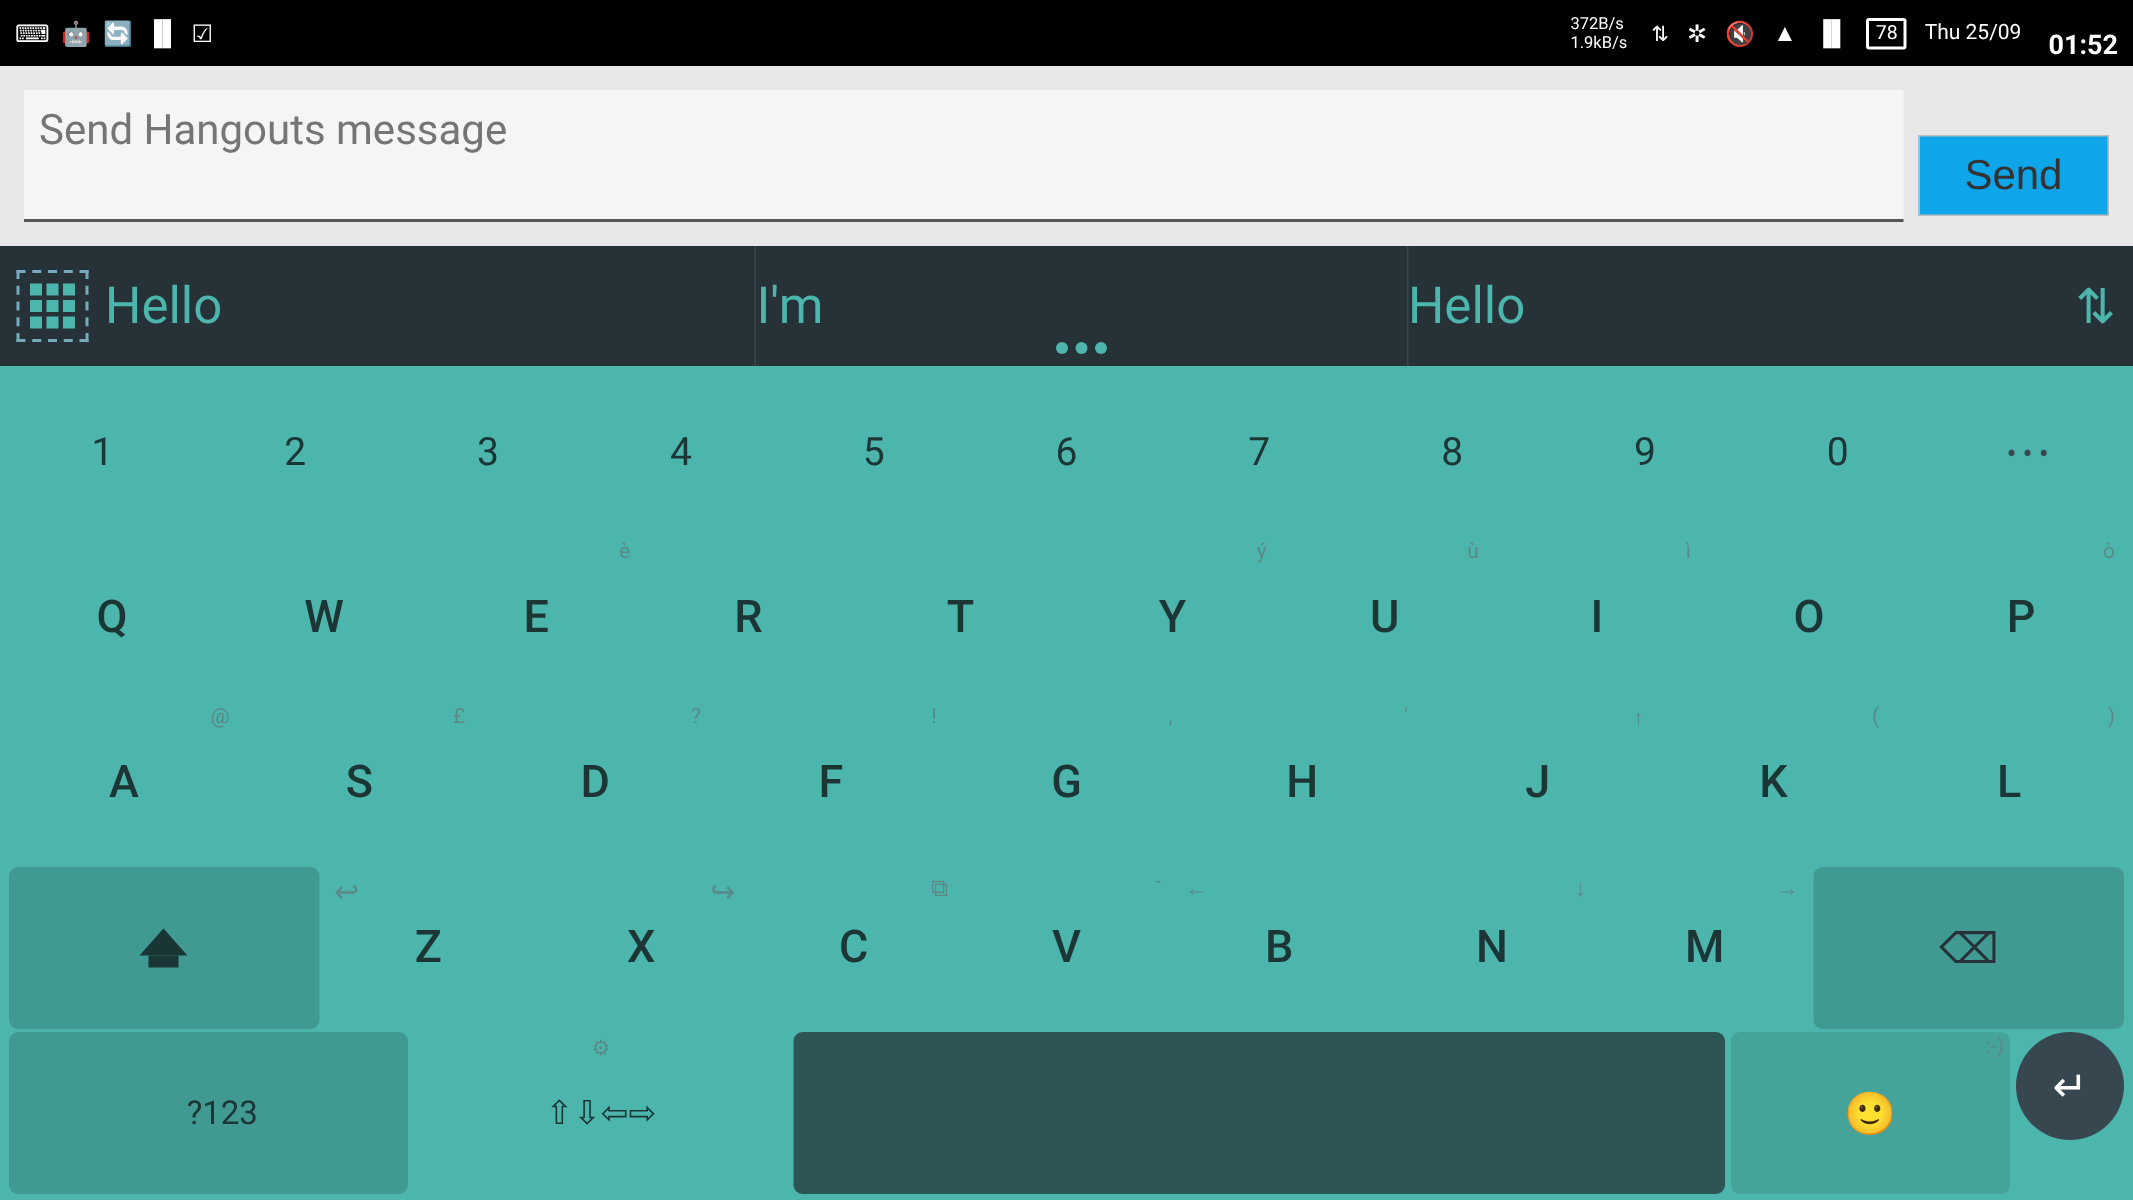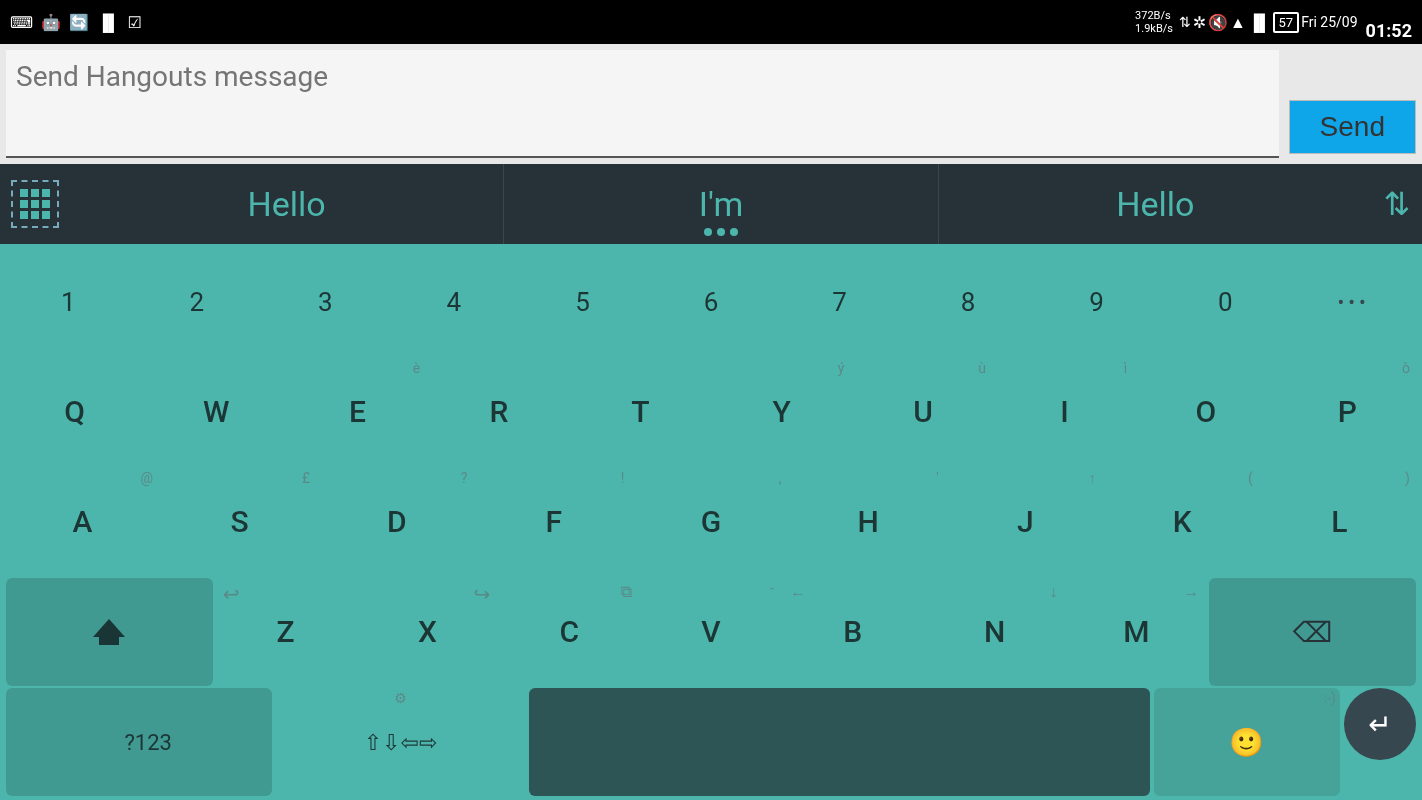--- a/index.html
+++ b/index.html
@@ -29,21 +29,21 @@
       align-items: center;
       gap: 8px;
     }
     .status-icon {
       font-size: 16px;
       color: #fff;
     }
     .status-icons-right {
       display: flex;
       align-items: center;
-      gap: 2px;
+      gap: 12px;
       font-size: 13px;
     }
     .network-speed {
       display: flex;
       flex-direction: column;
       font-size: 11px;
       line-height: 1.2;
       margin-right: 4px;
     }
     .status-time {
@@ -54,21 +54,21 @@
     }
     .status-date {
       font-size: 14px;
     }
 
     
     #message-area {
       background: #e8e8e8;
       display: flex;
       align-items: stretch;
-      padding: 6px;
+      padding: 16px;
       gap: 10px;
       flex-shrink: 0;
       min-height: 120px;
     }
     #message-input {
       flex: 1;
       background: #f5f5f5;
       border: none;
       border-bottom: 2px solid #555;
       font-size: 28px;
@@ -109,21 +109,21 @@
     }
     .suggestions-container {
       flex: 1;
       display: flex;
       height: 100%;
     }
     .suggestion-item {
       flex: 1;
       display: flex;
       align-items: center;
-      justify-content: center;
+      justify-content: flex-start;
       color: #4db6ac;
       font-size: 30px;
       cursor: pointer;
       position: relative;
     }
     .suggestion-item + .suggestion-item {
       border-left: 1px solid #37474f;
     }
     .suggestion-dots {
       position: absolute;
@@ -337,22 +337,22 @@
   <div class="status-icons-right">
     <div class="network-speed">
       <span>372B/s</span>
       <span>1.9kB/s</span>
     </div>
     <span style="font-size:14px;">⇅</span>
     <span style="font-size:16px;">✲</span>
     <span style="font-size:16px;">🔇</span>
     <span style="font-size:16px;">▲</span>
     <span style="font-size:16px;">▐▌</span>
-    <span style="border:2px solid #fff; padding:1px 4px; font-size:13px; border-radius:2px;">57</span>
-    <span class="status-date">Fri 25/09</span>
+    <span style="border:2px solid #fff; padding:1px 4px; font-size:13px; border-radius:2px;">78</span>
+    <span class="status-date">Thu 25/09</span>
     <span class="status-time">01:52</span>
   </div>
 </div>
 
 <div id="message-area">
   <textarea id="message-input" placeholder="Send Hangouts message" style=""></textarea>
   <button id="send-button">Send</button>
 </div>
 
 <div id="suggestion-bar">

